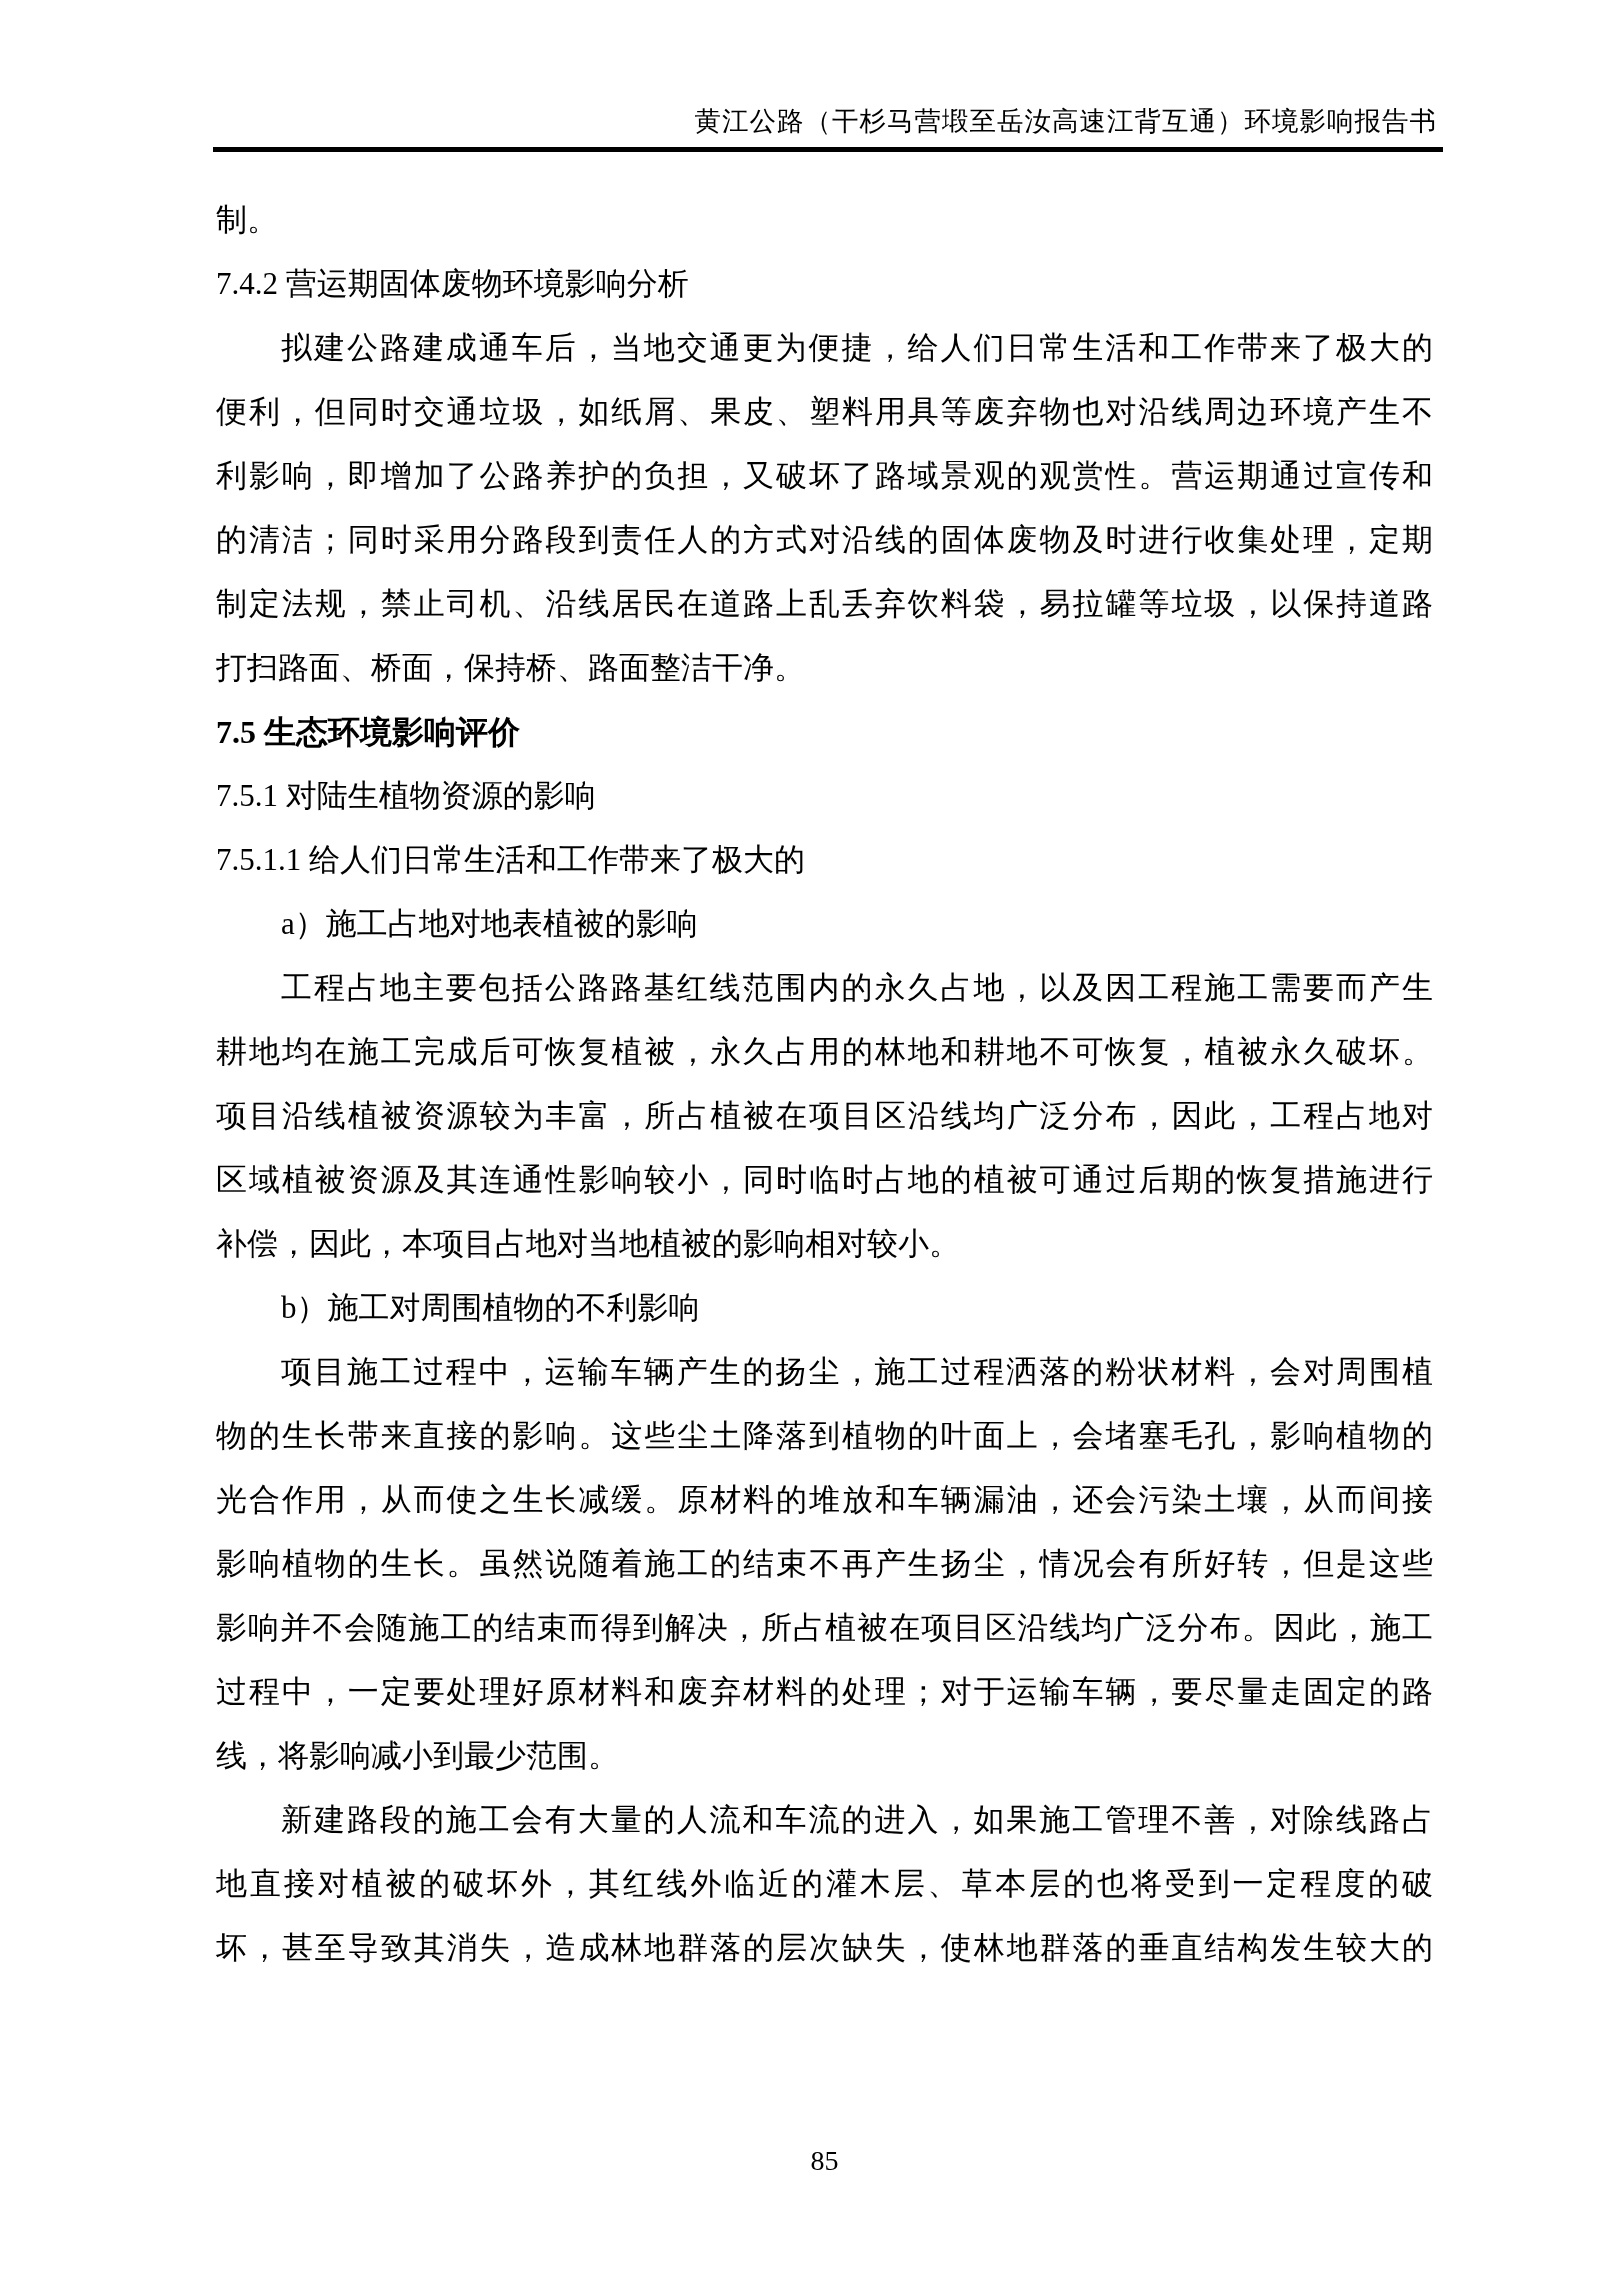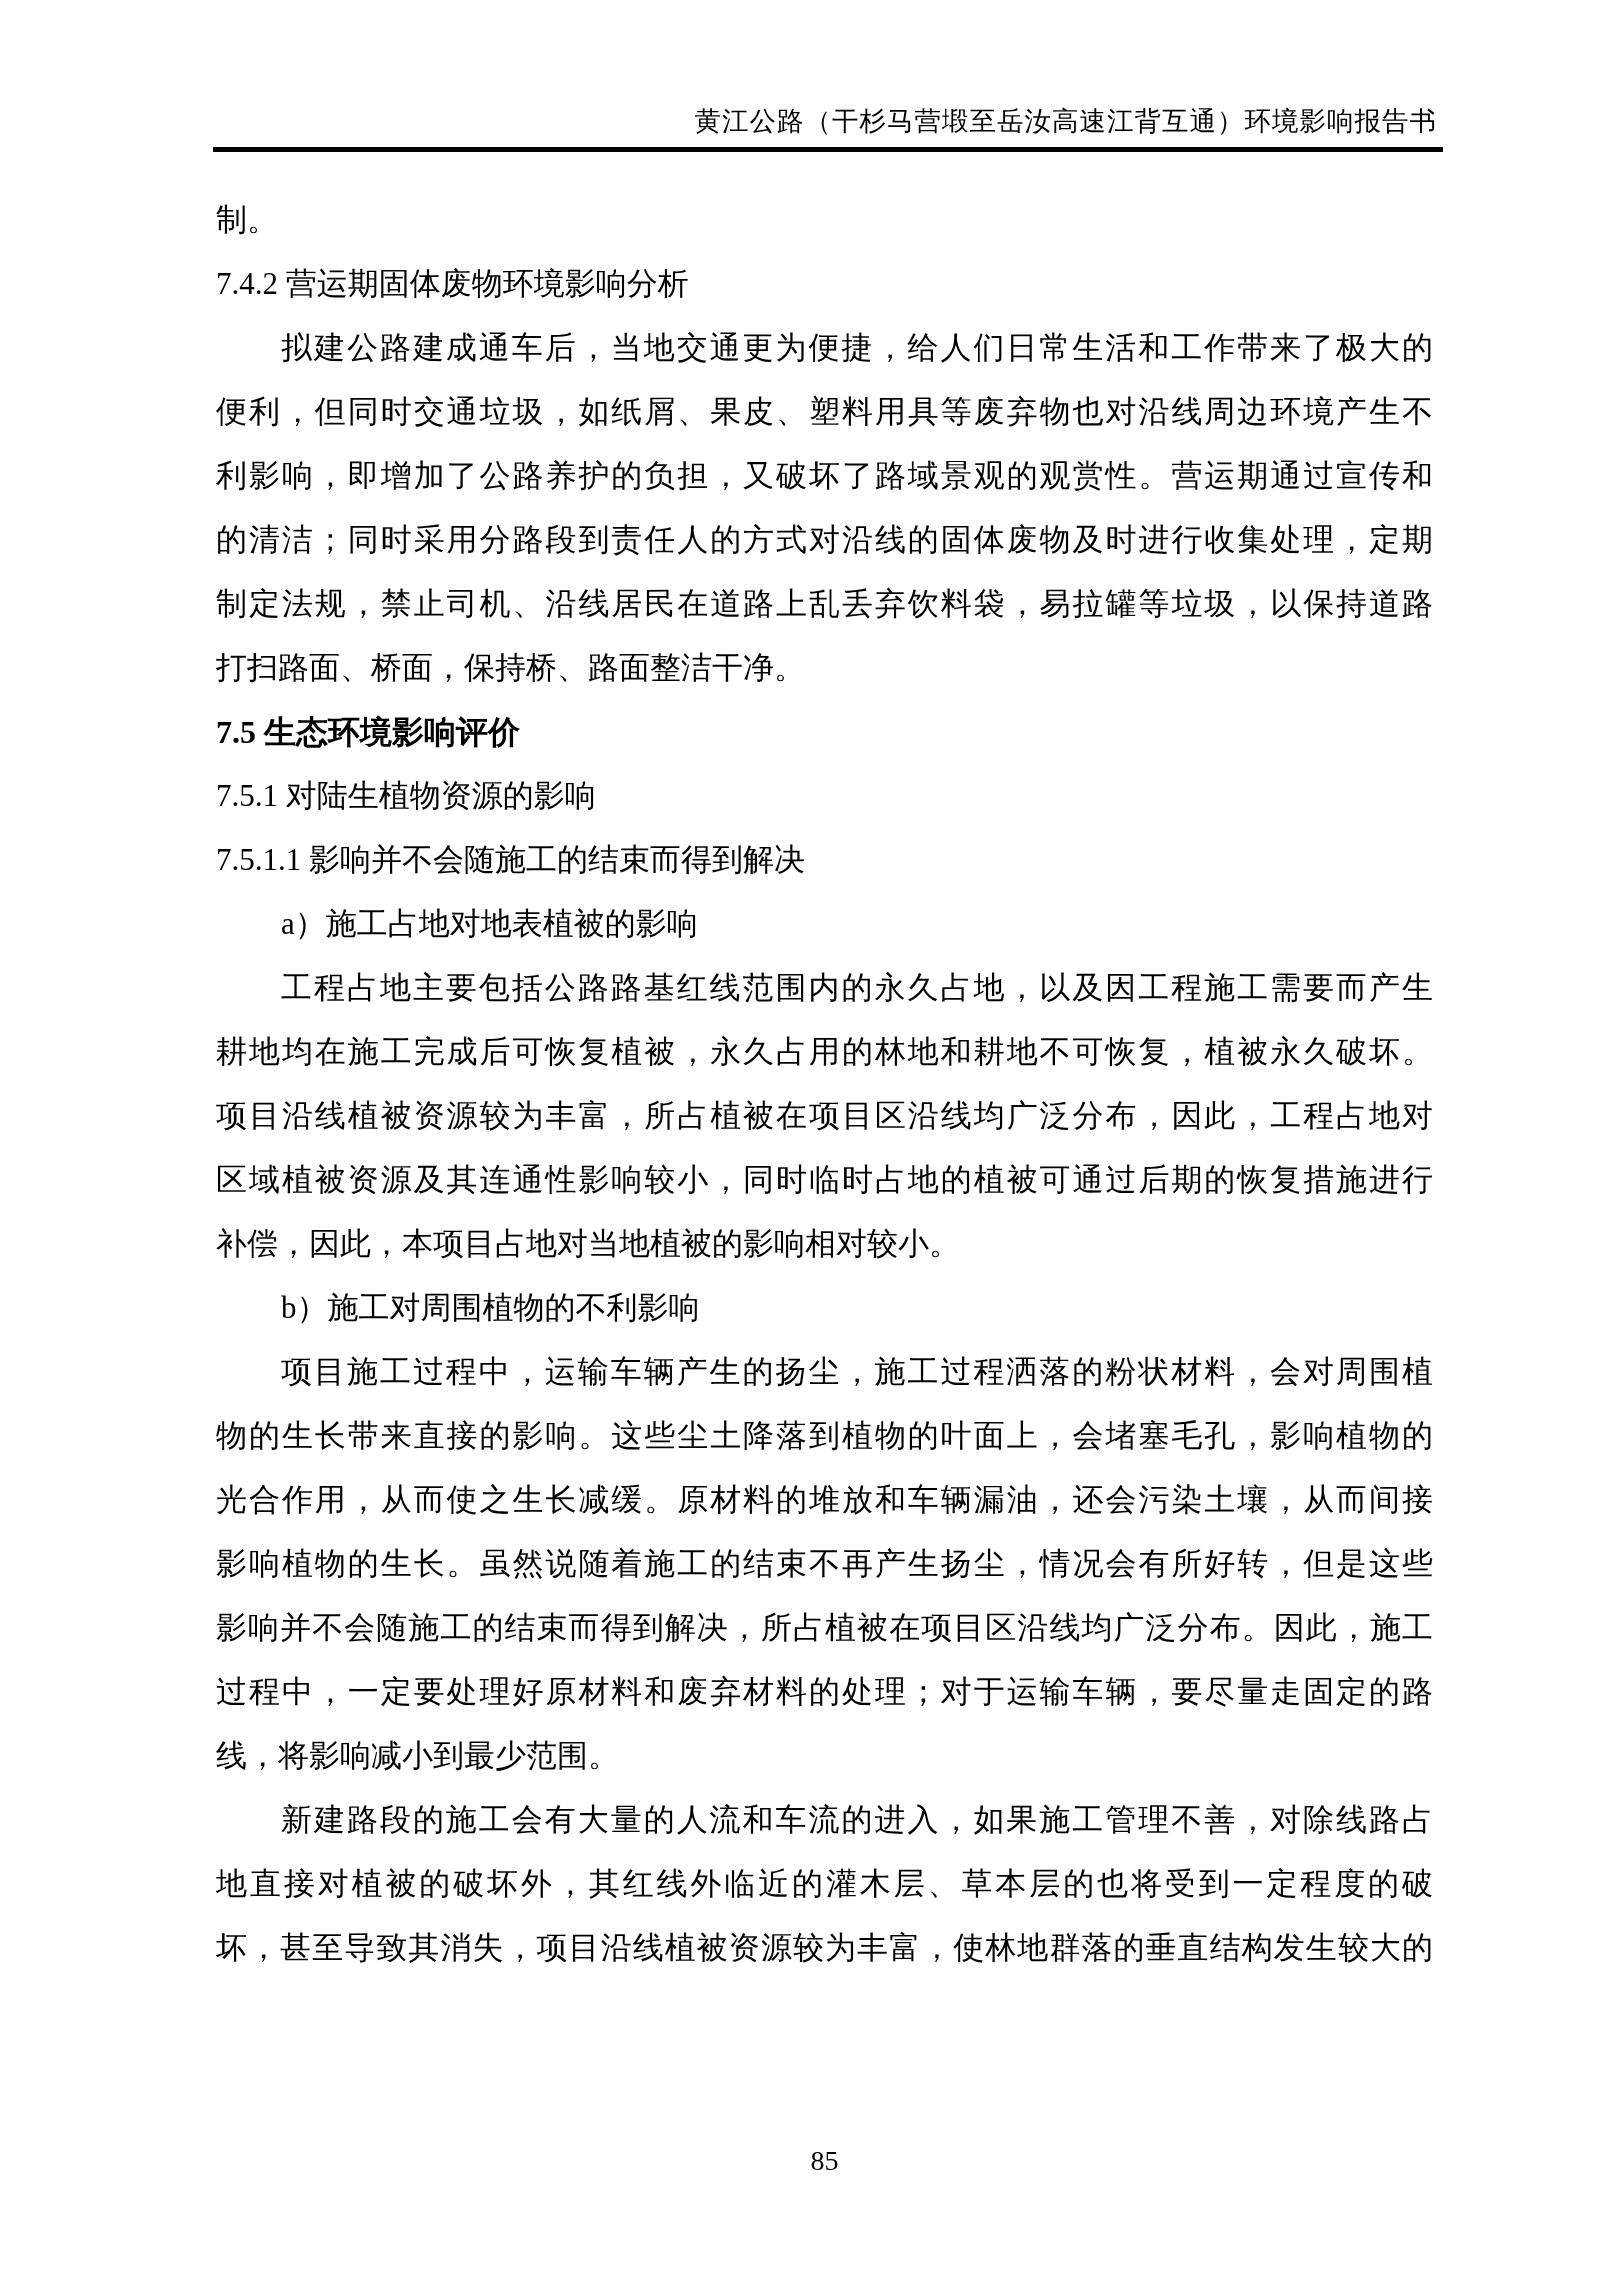--- a/index.html
+++ b/index.html
@@ -85,36 +85,36 @@
       <div class="line">制。</div>
       <div class="line">7.4.2 营运期固体废物环境影响分析</div>
       <div class="line indent fill">拟建公路建成通车后，当地交通更为便捷，给人们日常生活和工作带来了极大的</div>
       <div class="line fill">便利，但同时交通垃圾，如纸屑、果皮、塑料用具等废弃物也对沿线周边环境产生不</div>
       <div class="line fill">利影响，即增加了公路养护的负担，又破坏了路域景观的观赏性。营运期通过宣传和</div>
       <div class="line fill">的清洁；同时采用分路段到责任人的方式对沿线的固体废物及时进行收集处理，定期</div>
       <div class="line fill">制定法规，禁止司机、沿线居民在道路上乱丢弃饮料袋，易拉罐等垃圾，以保持道路</div>
       <div class="line">打扫路面、桥面，保持桥、路面整洁干净。</div>
       <div class="line bold">7.5 生态环境影响评价</div>
       <div class="line">7.5.1 对陆生植物资源的影响</div>
-      <div class="line">7.5.1.1  影响并不会随施工的结束而得到解决</div>
+      <div class="line">7.5.1.1  给人们日常生活和工作带来了极大的</div>
       <div class="line indent">a）施工占地对地表植被的影响</div>
       <div class="line indent fill">工程占地主要包括公路路基红线范围内的永久占地，以及因工程施工需要而产生</div>
       <div class="line fill">耕地均在施工完成后可恢复植被，永久占用的林地和耕地不可恢复，植被永久破坏。</div>
       <div class="line fill">项目沿线植被资源较为丰富，所占植被在项目区沿线均广泛分布，因此，工程占地对</div>
       <div class="line fill">区域植被资源及其连通性影响较小，同时临时占地的植被可通过后期的恢复措施进行</div>
       <div class="line">补偿，因此，本项目占地对当地植被的影响相对较小。</div>
       <div class="line indent">b）施工对周围植物的不利影响</div>
       <div class="line indent fill">项目施工过程中，运输车辆产生的扬尘，施工过程洒落的粉状材料，会对周围植</div>
       <div class="line fill">物的生长带来直接的影响。这些尘土降落到植物的叶面上，会堵塞毛孔，影响植物的</div>
       <div class="line fill">光合作用，从而使之生长减缓。原材料的堆放和车辆漏油，还会污染土壤，从而间接</div>
       <div class="line fill">影响植物的生长。虽然说随着施工的结束不再产生扬尘，情况会有所好转，但是这些</div>
       <div class="line fill">影响并不会随施工的结束而得到解决，所占植被在项目区沿线均广泛分布。因此，施工</div>
       <div class="line fill">过程中，一定要处理好原材料和废弃材料的处理；对于运输车辆，要尽量走固定的路</div>
       <div class="line">线，将影响减小到最少范围。</div>
       <div class="line indent fill">新建路段的施工会有大量的人流和车流的进入，如果施工管理不善，对除线路占</div>
       <div class="line fill">地直接对植被的破坏外，其红线外临近的灌木层、草本层的也将受到一定程度的破</div>
-      <div class="line fill">坏，甚至导致其消失，项目沿线植被资源较为丰富，使林地群落的垂直结构发生较大的</div>
+      <div class="line fill">坏，甚至导致其消失，造成林地群落的层次缺失，使林地群落的垂直结构发生较大的</div>
     </div>
 
   <div class="page-number">85</div>
 
 </div>
 
 
 </body></html>

